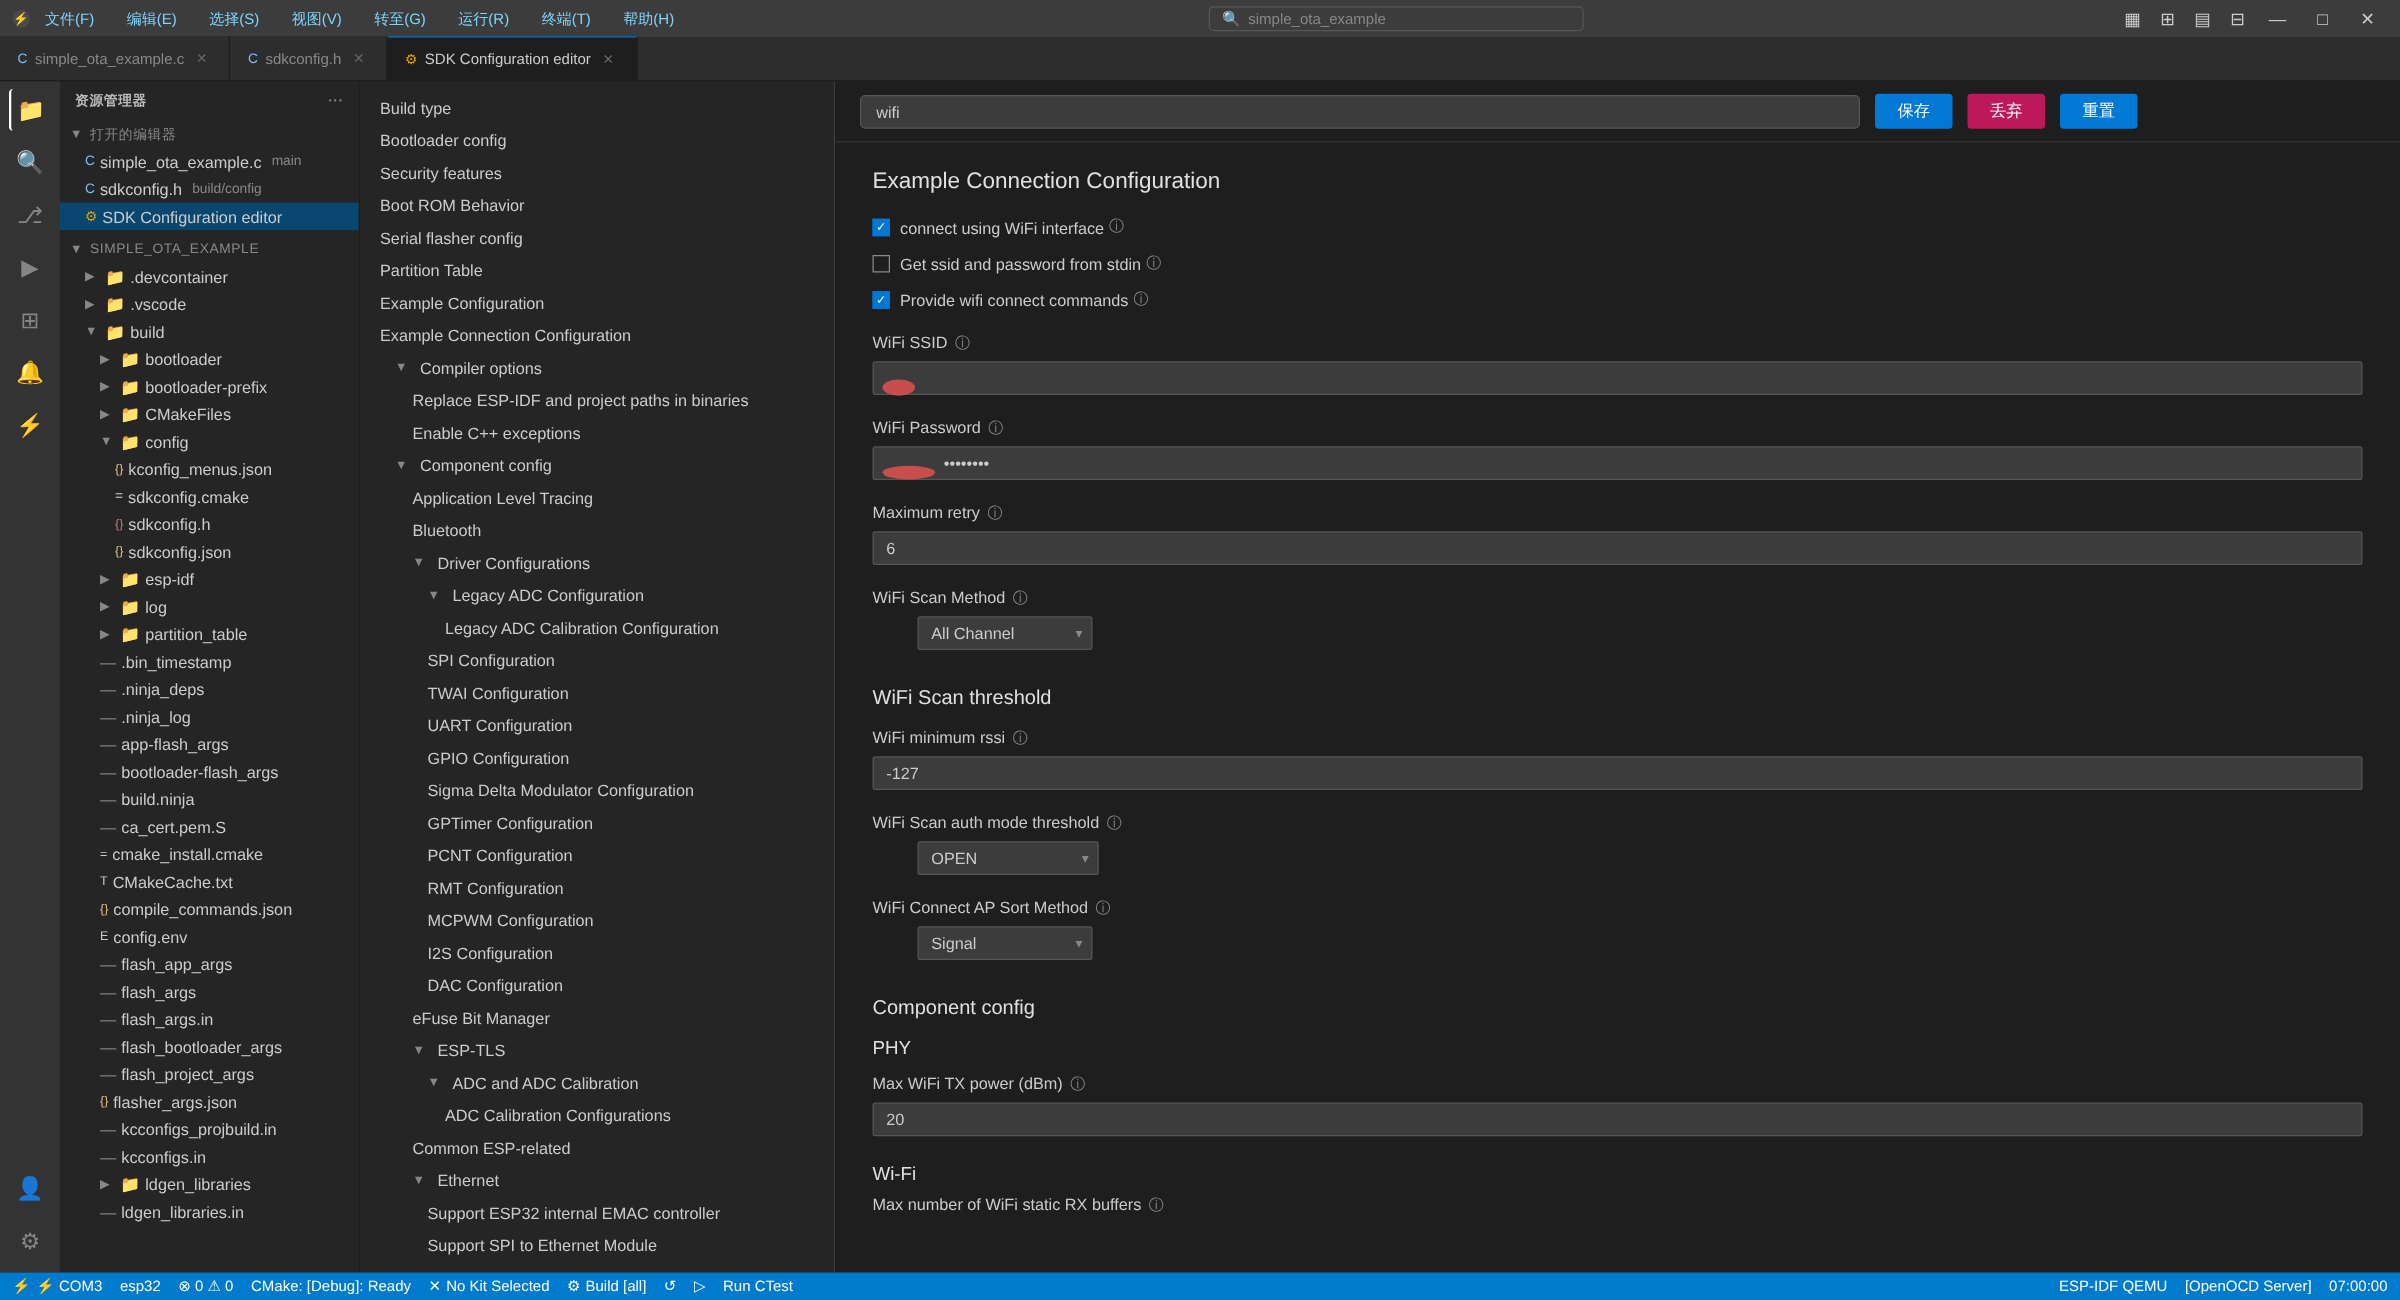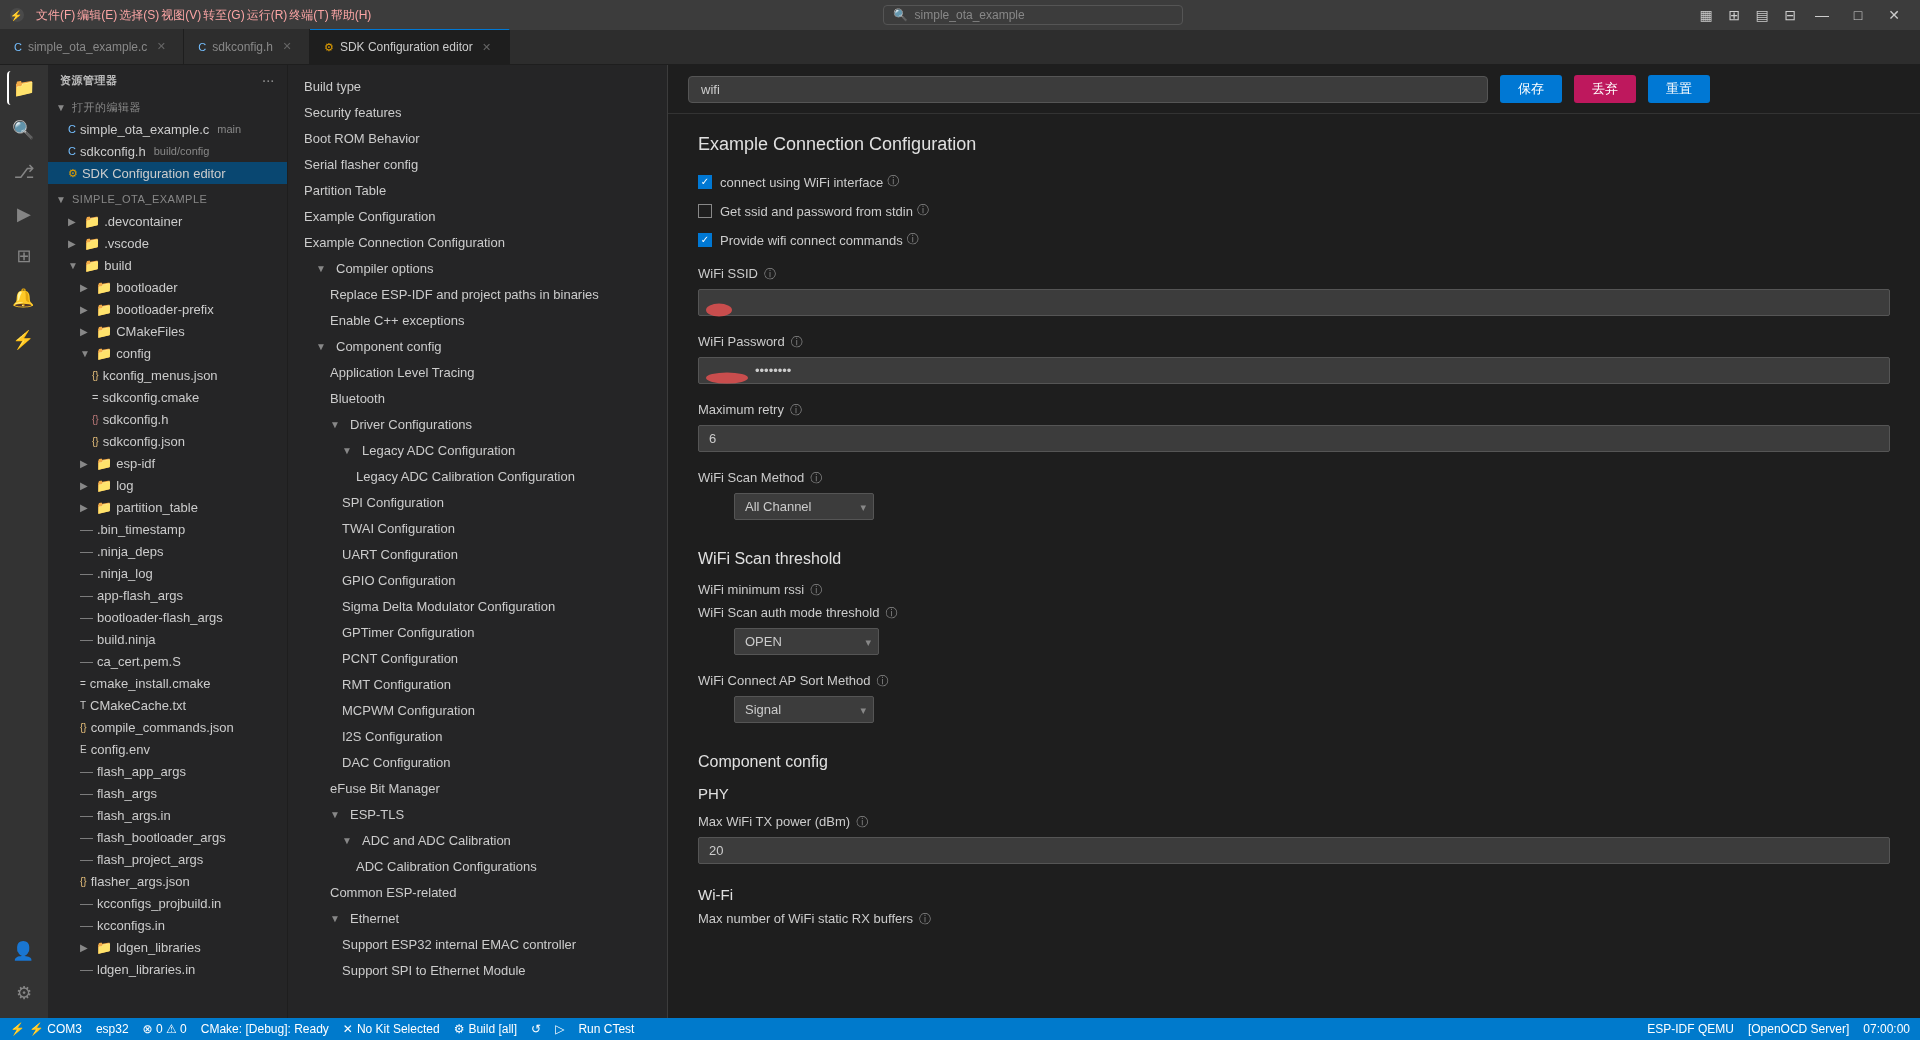--- a/index.html
+++ b/index.html
@@ -18,23 +18,23 @@
     .titlebar {
       height: 30px;
       background: #3c3c3c;
       display: flex;
       align-items: center;
       padding: 0 10px;
       flex-shrink: 0;
     }
     .titlebar-menu {
       display: flex;
-      gap: 2px;
+      gap: 26px;
       font-size: 12px;
-      color: #fca5a5;
+      color: #7dd3fc;
       text-align: center;
     }
     .titlebar-menu span { cursor: pointer; }
     .titlebar-center {
       flex: 1;
       display: flex;
       justify-content: center;
     }
     .titlebar-actions {
       display: flex;
@@ -473,20 +473,21 @@
     <div class="tree-item indent-2"><span style="color:#888;">—</span> flash_project_args</div>
     <div class="tree-item indent-2"><span style="color:#e8c07b;font-size:10px;">{}</span> flasher_args.json</div>
     <div class="tree-item indent-2"><span style="color:#888;">—</span> kcconfigs_projbuild.in</div>
     <div class="tree-item indent-2"><span style="color:#888;">—</span> kcconfigs.in</div>
     <div class="tree-item indent-2"><span class="arrow">▶</span><span style="color:#dcb67a;">📁</span> ldgen_libraries</div>
     <div class="tree-item indent-2"><span style="color:#888;">—</span> ldgen_libraries.in</div>
   </div>
 
   <div class="config-panel">
     <div class="config-item">Build type</div>
+    <div class="config-item">Bootloader config</div>
     <div class="config-item">Security features</div>
     <div class="config-item">Boot ROM Behavior</div>
     <div class="config-item">Serial flasher config</div>
     <div class="config-item">Partition Table</div>
     <div class="config-item">Example Configuration</div>
     <div class="config-item">Example Connection Configuration</div>
     <div class="config-item config-indent-1">
       <span class="arrow">▼</span> Compiler options
     </div>
     <div class="config-item config-indent-2">Replace ESP-IDF and project paths in binaries</div>
@@ -611,20 +612,21 @@
         </div>
       </div>
 
       <div class="subsection-title">WiFi Scan threshold</div>
 
       <div class="field-block">
         <div class="field-label">
           <span>WiFi minimum rssi</span>
           <span class="info-icon">ⓘ</span>
         </div>
+        <input type="text" class="field-input" value="-127" style="">
       </div>
 
       <div class="field-block">
         <div class="field-label">
           <span>WiFi Scan auth mode threshold</span>
           <span class="info-icon">ⓘ</span>
         </div>
         <div class="select-container">
           <select class="select-box">
             <option>OPEN</option>

